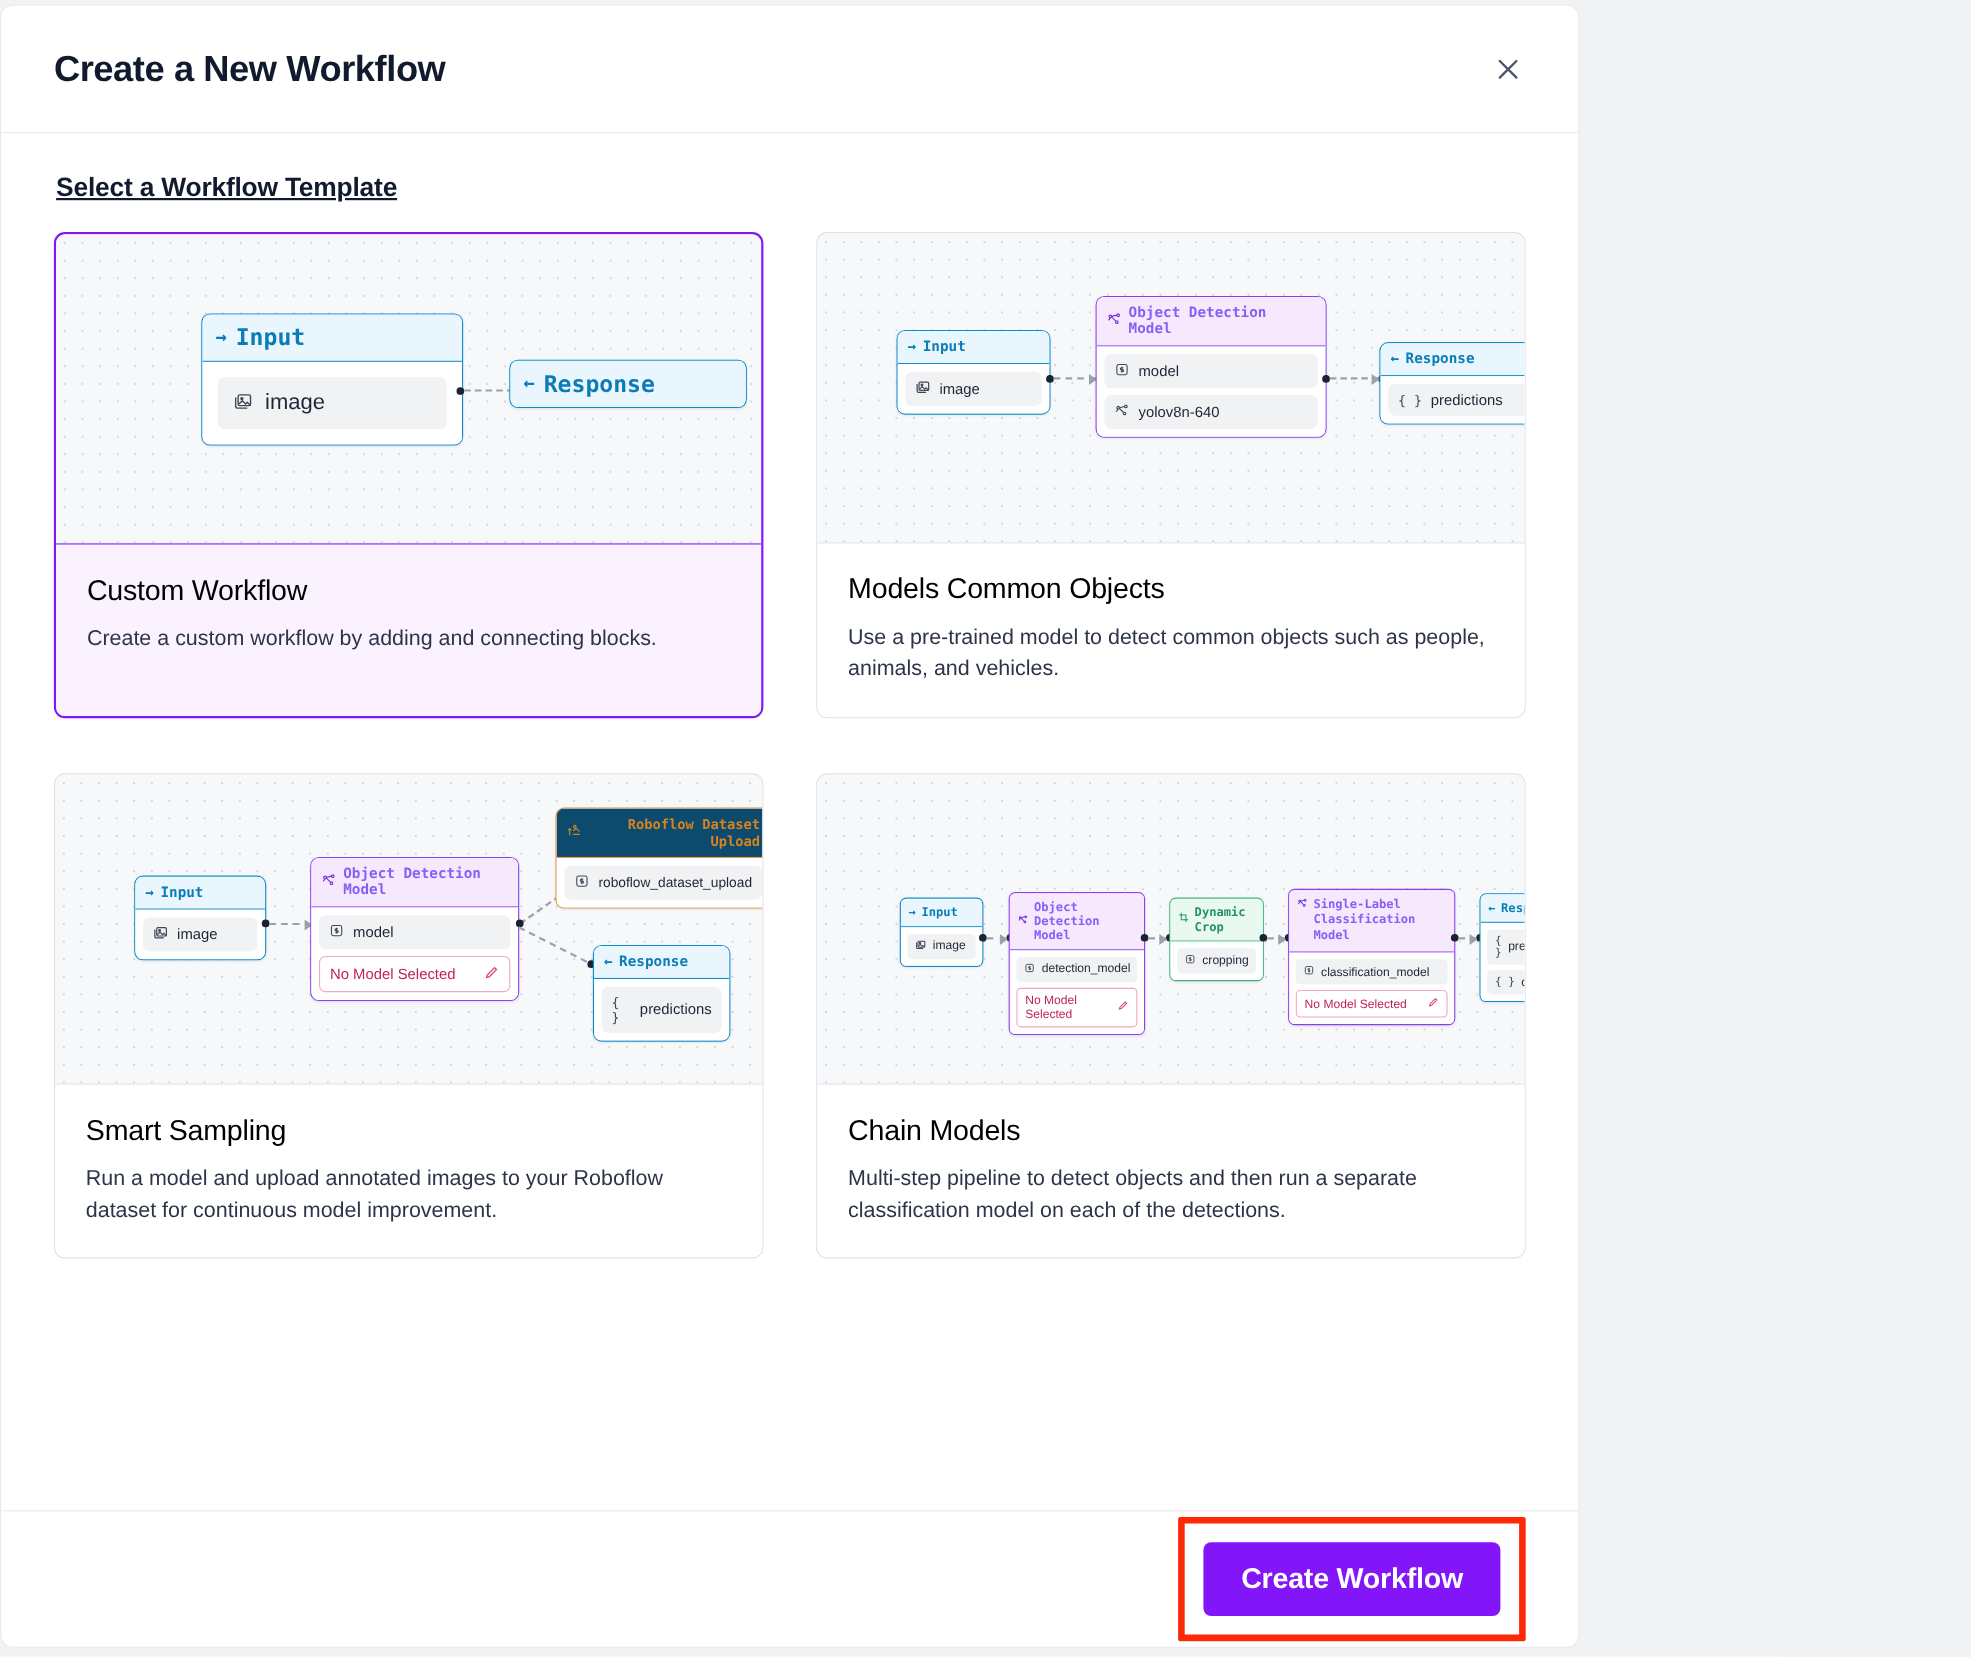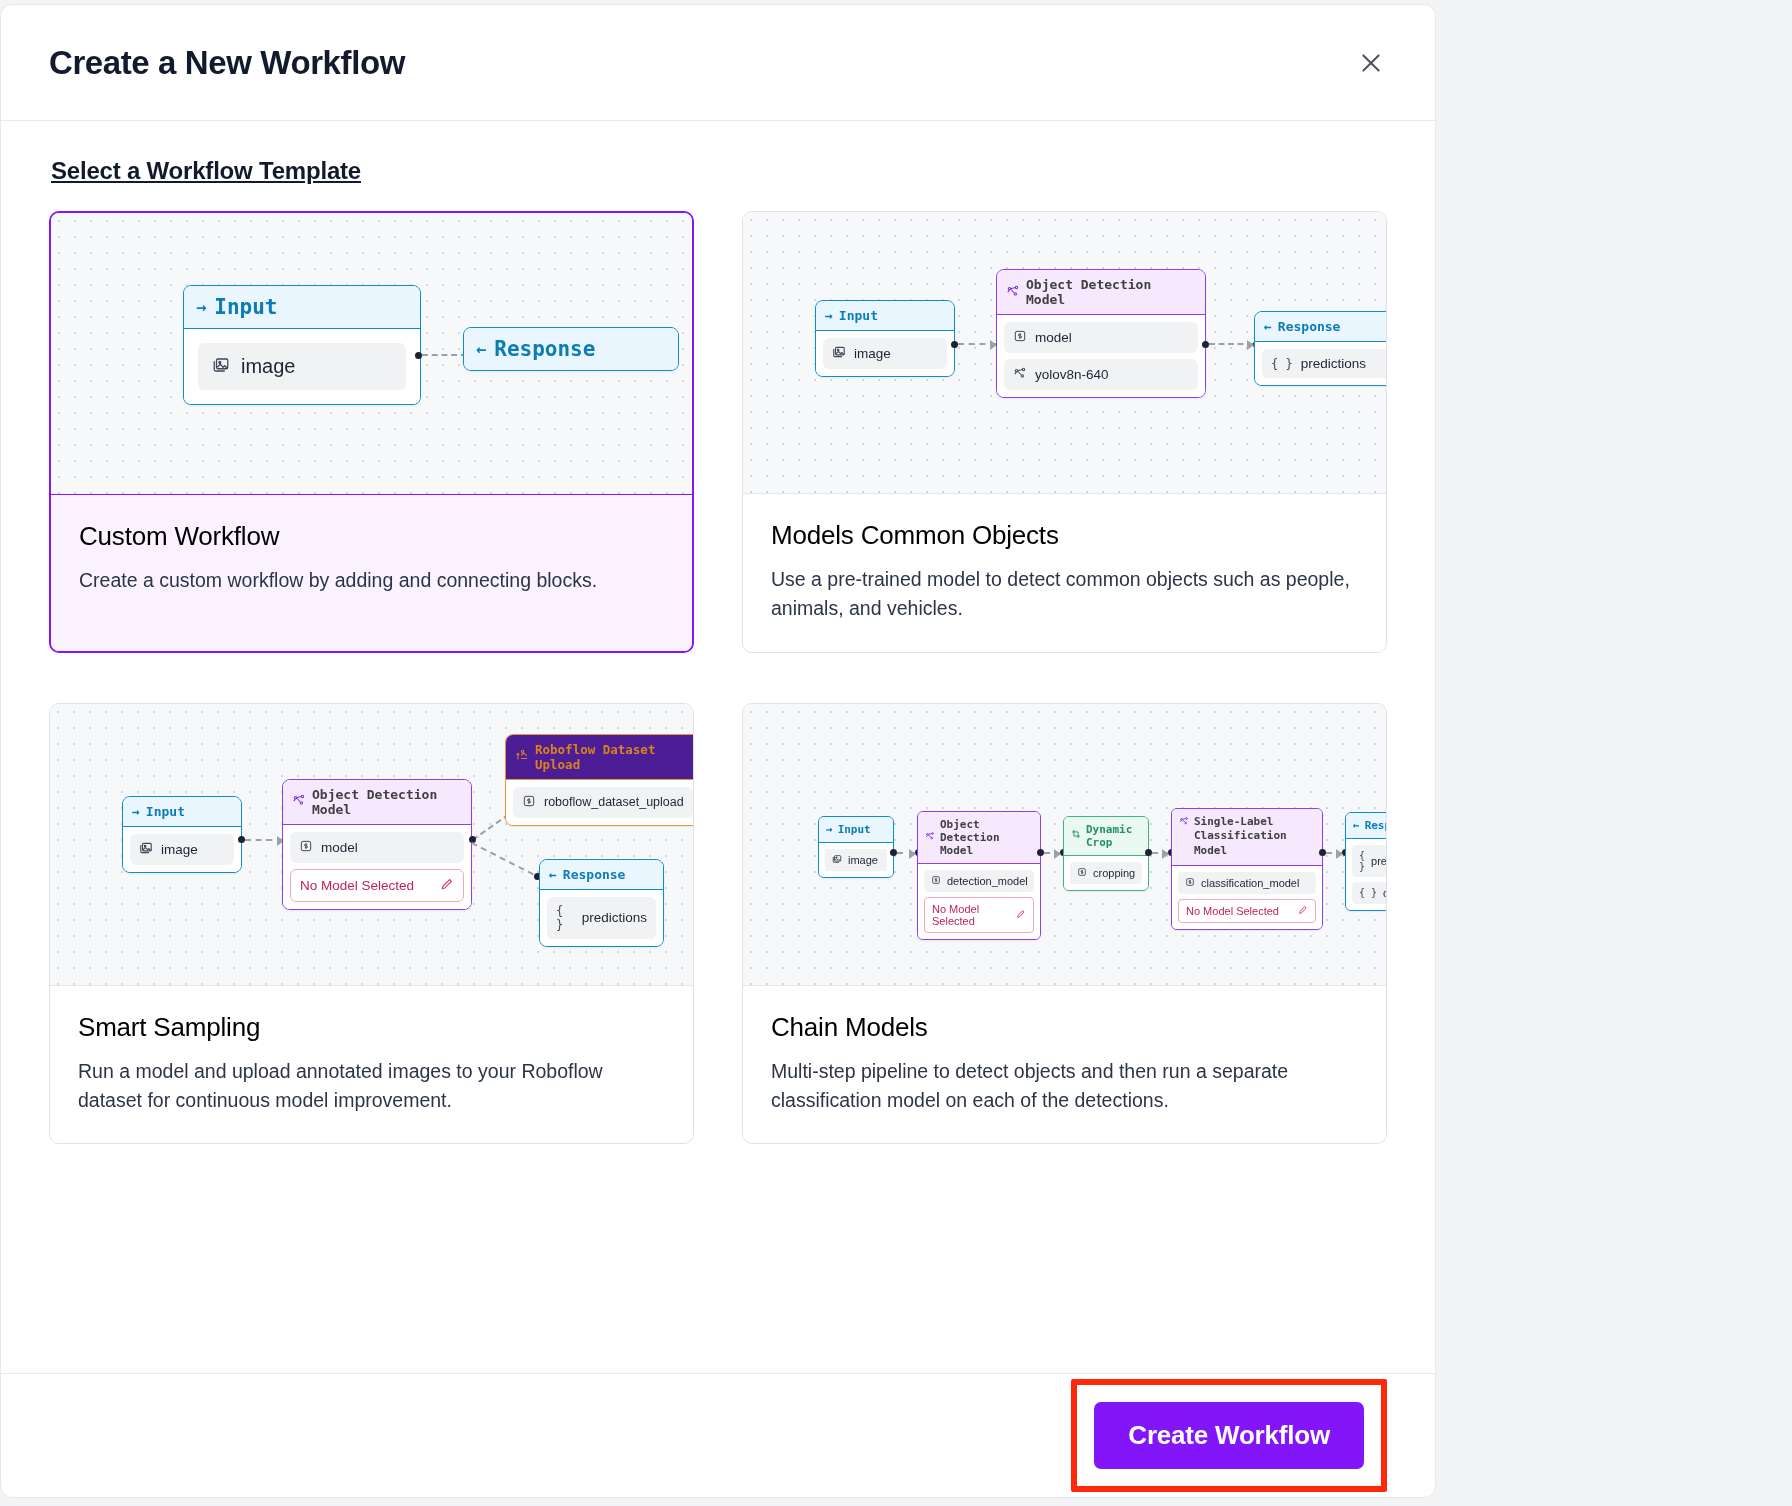--- a/index.html
+++ b/index.html
@@ -100,23 +100,23 @@
     display: flex; align-items: center; gap: 11px;
     font-size: 17px; color:#1d2535;
     font-family: "Liberation Sans", sans-serif;
   }
   .chip .gl { font-family:"DejaVu Sans Mono", monospace; color:#3f4757; font-size:15px; }
 
   
   .t-blue  { border: 1.6px solid #0f8ccb; }
   .t-blue  .node-head { background:#eaf6fd; color:#0b7cb8; border-bottom:1.6px solid #0f8ccb; }
   .t-purple{ border: 1.6px solid #8d3ff0; }
-  .t-purple .node-head { background:#f6e9fe; color:#404040; border-bottom:1.6px solid #8d3ff0; }
+  .t-purple .node-head { background:#f6e9fe; color:#8b5cf6; border-bottom:1.6px solid #8d3ff0; }
   .t-orange{ border: 1.6px solid #e8963c; }
-  .t-orange .node-head { background:#4c1d95; color:#d9821f; border-bottom:1.6px solid #e8963c; }
+  .t-orange .node-head { background:#0c4a6e; color:#d9821f; border-bottom:1.6px solid #e8963c;text-align:right; }
   .t-green { border: 1.6px solid #3fb27f; }
   .t-green .node-head { background:#e9f8f1; color:#23916a; border-bottom:1.6px solid #3fb27f; }
 
   .chip.warn {
     background: #fff; border:1.4px solid #f0a7c4; color:#c0215e;
     justify-content: space-between; gap: 6px;
   }
   .chip.warn .pencil { color:#e0356f; }
 
   

